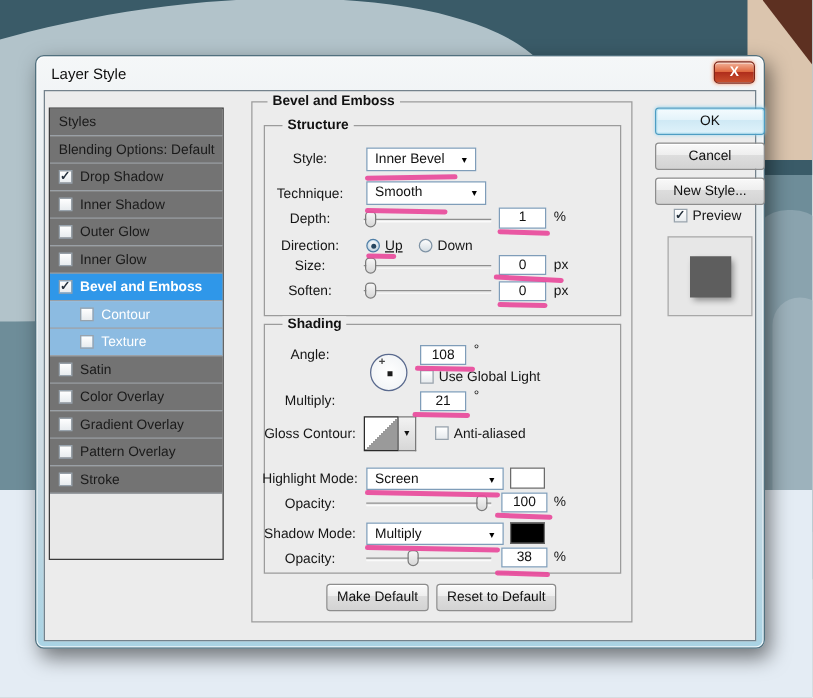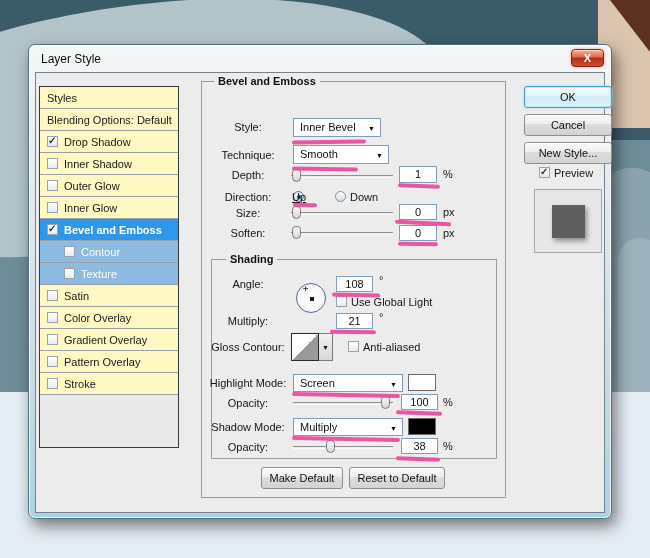--- a/index.html
+++ b/index.html
@@ -24,21 +24,21 @@
     box-shadow:4px 7px 16px rgba(0,0,0,.5), inset 0 0 0 1px rgba(255,255,255,.8); }
   .title-text { left:12px; top:7px; font-size:12px; color:#0d0d0d; text-shadow:0 1px 1px rgba(255,255,255,.8); }
   .close-btn { right:7px; top:4px; width:33px; height:18px; border:1px solid #7e2517; border-radius:4px;
     background:linear-gradient(180deg,#f2b29a 0%,#e06a42 45%,#b02e1c 50%,#c94f2d 100%);
     color:#fff; font-weight:bold; font-size:11px; text-align:center; line-height:16px;
     box-shadow:inset 0 1px 0 rgba(255,255,255,.55), 0 0 3px rgba(255,120,60,.7); cursor:pointer; }
   .client { left:6px; top:27px; width:570px; height:441px; background:#ececec; border:1px solid #74828c; }
 
   
   .sidebar { left:10px; top:41px; width:140px; height:362px; background:#e9e9e9; border:1px solid #3a3a3a; }
-  .srow { position:absolute; left:0; width:138px; height:22px; border-bottom:1px solid #9aa0a6; display:flex; align-items:center; padding-left:7px; cursor:pointer; background:#fef9c3; color:#1a1a1a; }
+  .srow { position:absolute; left:0; width:138px; height:22px; border-bottom:1px solid #9aa0a6; display:flex; align-items:center; padding-left:7px; cursor:pointer; background:#737373; color:#1a1a1a; }
   .srow.sel { background:#2f97e9; color:#fff; font-weight:bold; }
   .srow.sub { background:#8cbbe1; color:#fff; padding-left:24px; }
   .cbox { width:11px; height:11px; border:1px solid #98a3ad; background:linear-gradient(#ffffff,#e7ebee); display:inline-block; position:relative; flex:0 0 auto; }
   .cbox.checked::after { content:"✓"; position:absolute; left:0px; top:-2px; font-size:10px; color:#24303c; font-weight:bold; }
   .srow .cbox { margin-right:6px; }
 
   
   .fs { position:absolute; border:1px solid #9b9b9b; background:transparent; }
   .legend { position:absolute; top:-7px; background:#ececec; padding:0 4px; font-weight:bold; color:#111; }
 
@@ -148,34 +148,37 @@
       <div class="srow" style="top:286px">
           <span class="cbox"></span>
           <span>Stroke</span>
         </div>
     </div>
 
     <div class="fs" style="left:172px; top:36px; width:305px; height:417px;">
       <span class="legend" style="left:12px;">Bevel and Emboss</span>
     </div>
 
+    <div class="fs" style="left:182px; top:55px; width:286px; height:153px;">
+      <span class="legend" style="left:14px;">Structure</span>
+    </div>
     <div class="lbl" style="left:178px; top:76px;">Style:</div>
     <div class="dd" style="left:264px; top:73px; width:88px;"><span>Inner Bevel</span><span class="arr">▼</span></div>
     <div class="lbl" style="left:178px; top:104px;">Technique:</div>
     <div class="dd" style="left:264px; top:100px; width:96px;"><span>Smooth</span><span class="arr">▼</span></div>
 
     <div class="lbl" style="left:178px; top:124px;">Depth:</div>
     <div class="groove" style="left:262px; top:130px; width:102px;"></div>
     <div class="thumb" style="left:263px; top:124px;"></div>
     <div class="val" style="left:370px; top:121px;">1</div>
     <div class="unit" style="left:414px; top:123px;">%</div>
 
     <div class="lbl" style="left:178px; top:146px;">Direction:</div>
     <div class="radio on" style="left:264px; top:146px;"></div>
-    <div class="chk-label" style="left:263px; top:146px;text-decoration:underline;">Up</div>
+    <div class="chk-label" style="left:279px; top:146px;text-decoration:underline;">Up</div>
     <div class="radio" style="left:306px; top:146px;"></div>
     <div class="chk-label" style="left:321px; top:146px;">Down</div>
 
     <div class="lbl" style="left:178px; top:162px;">Size:</div>
     <div class="groove" style="left:262px; top:167px; width:102px;"></div>
     <div class="thumb" style="left:263px; top:161px;"></div>
     <div class="val" style="left:370px; top:159px; height:16px;">0</div>
     <div class="unit" style="left:414px; top:161px;">px</div>
 
     <div class="lbl" style="left:178px; top:182px;">Soften:</div>

